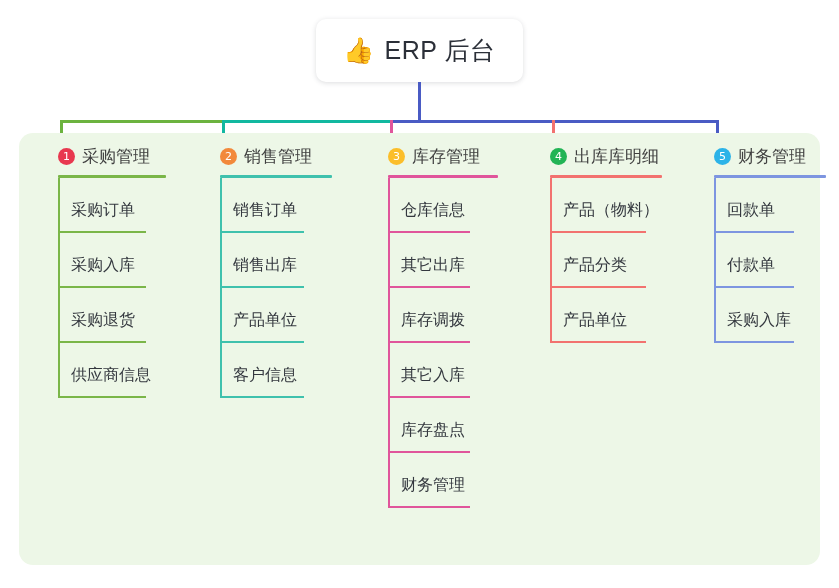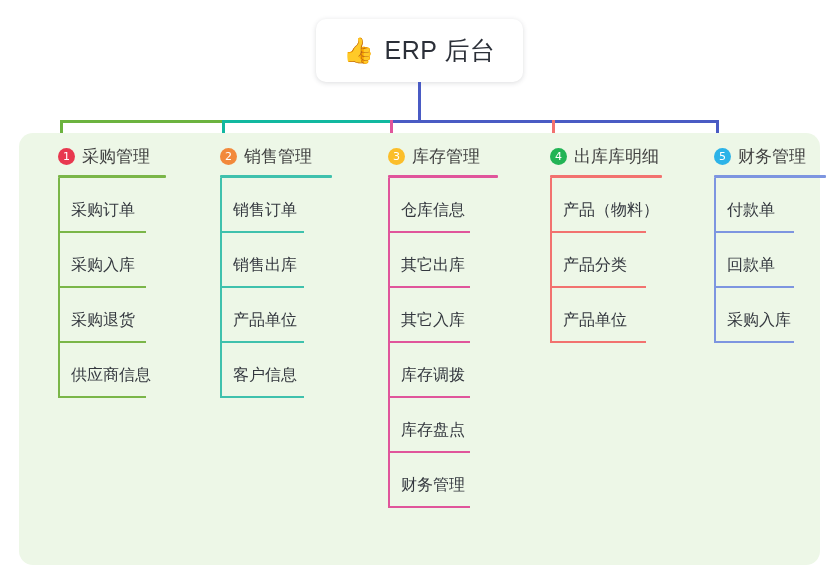--- a/index.html
+++ b/index.html
@@ -170,26 +170,26 @@
             <div class="label">仓库信息</div>
             <div class="rule" style="width: 82px; background: rgb(224, 85, 155);"></div>
           </div>
           <div class="leaf">
             <div class="spine" style="background: rgb(224, 85, 155);"></div>
             <div class="label">其它出库</div>
             <div class="rule" style="width: 82px; background: rgb(224, 85, 155);"></div>
           </div>
           <div class="leaf">
             <div class="spine" style="background: rgb(224, 85, 155);"></div>
+            <div class="label">库存调拨</div>
+            <div class="rule" style="width: 82px; background: rgb(224, 85, 155);"></div>
+          </div>
+          <div class="leaf">
+            <div class="spine" style="background: rgb(224, 85, 155);"></div>
             <div class="label">其它入库</div>
-            <div class="rule" style="width: 82px; background: rgb(224, 85, 155);"></div>
-          </div>
-          <div class="leaf">
-            <div class="spine" style="background: rgb(224, 85, 155);"></div>
-            <div class="label">库存调拨</div>
             <div class="rule" style="width: 82px; background: rgb(224, 85, 155);"></div>
           </div>
           <div class="leaf">
             <div class="spine" style="background: rgb(224, 85, 155);"></div>
             <div class="label">库存盘点</div>
             <div class="rule" style="width: 82px; background: rgb(224, 85, 155);"></div>
           </div>
           <div class="leaf">
             <div class="spine" style="background: rgb(224, 85, 155);"></div>
             <div class="label">财务管理</div>
@@ -223,26 +223,26 @@
       </div>
       <div class="col" style="left: 694px;">
         <div class="col-head">
           <span class="badge" style="background: rgb(44, 179, 232);">5</span>
           <span class="col-title">财务管理</span>
         </div>
         <div class="head-rule" style="width: 112px; margin-left: 20px; background: rgb(125, 149, 224);"></div>
         <div class="leaves">
           <div class="leaf">
             <div class="spine" style="background: rgb(125, 149, 224);"></div>
+            <div class="label">回款单</div>
+            <div class="rule" style="width: 80px; background: rgb(125, 149, 224);"></div>
+          </div>
+          <div class="leaf">
+            <div class="spine" style="background: rgb(125, 149, 224);"></div>
             <div class="label">付款单</div>
-            <div class="rule" style="width: 80px; background: rgb(125, 149, 224);"></div>
-          </div>
-          <div class="leaf">
-            <div class="spine" style="background: rgb(125, 149, 224);"></div>
-            <div class="label">回款单</div>
             <div class="rule" style="width: 80px; background: rgb(125, 149, 224);"></div>
           </div>
           <div class="leaf">
             <div class="spine" style="background: rgb(125, 149, 224);"></div>
             <div class="label">采购入库</div>
             <div class="rule" style="width: 80px; background: rgb(125, 149, 224);"></div>
           </div>
         </div>
       </div>
     </div>

